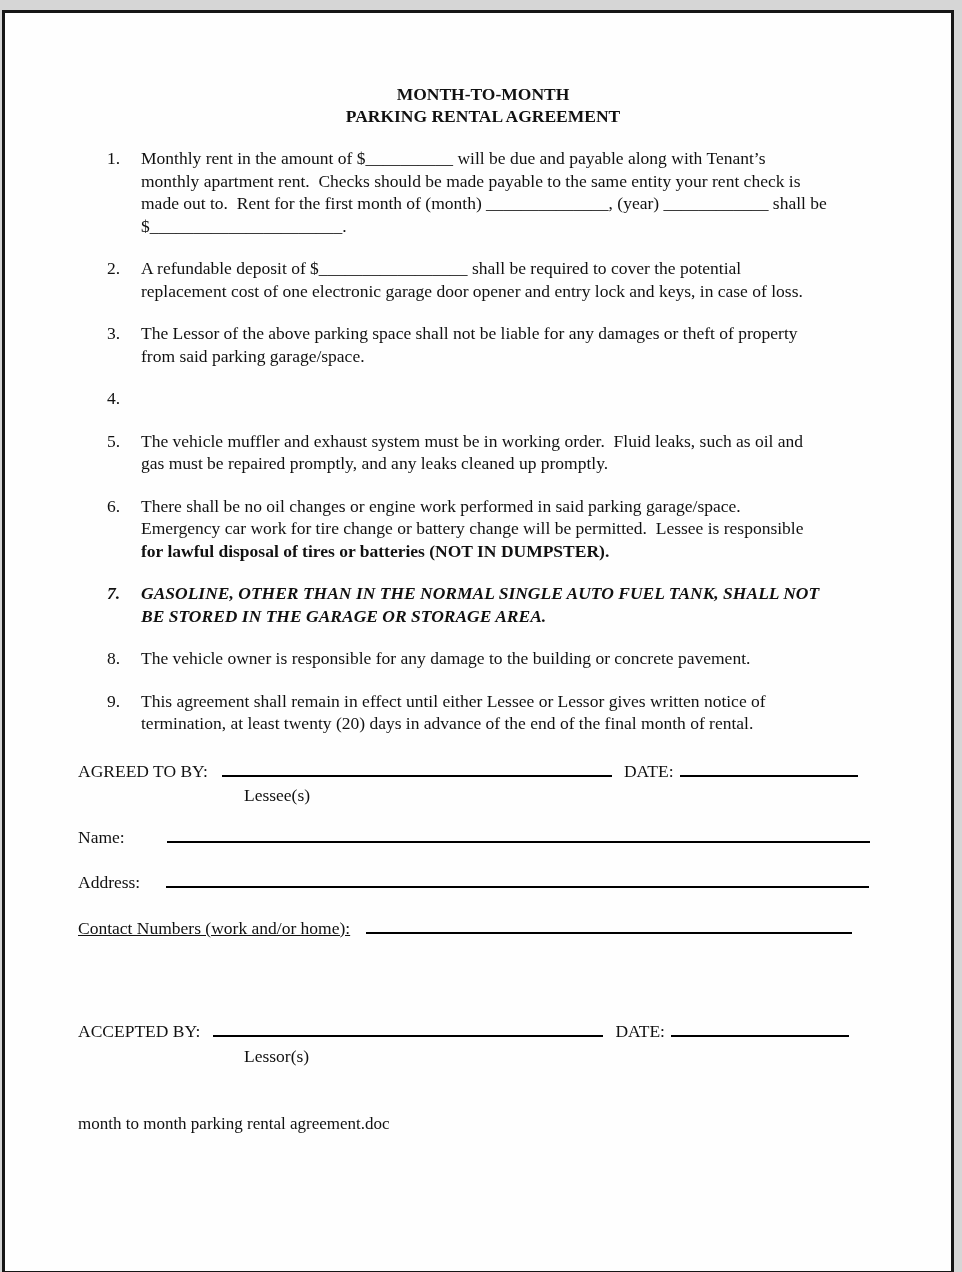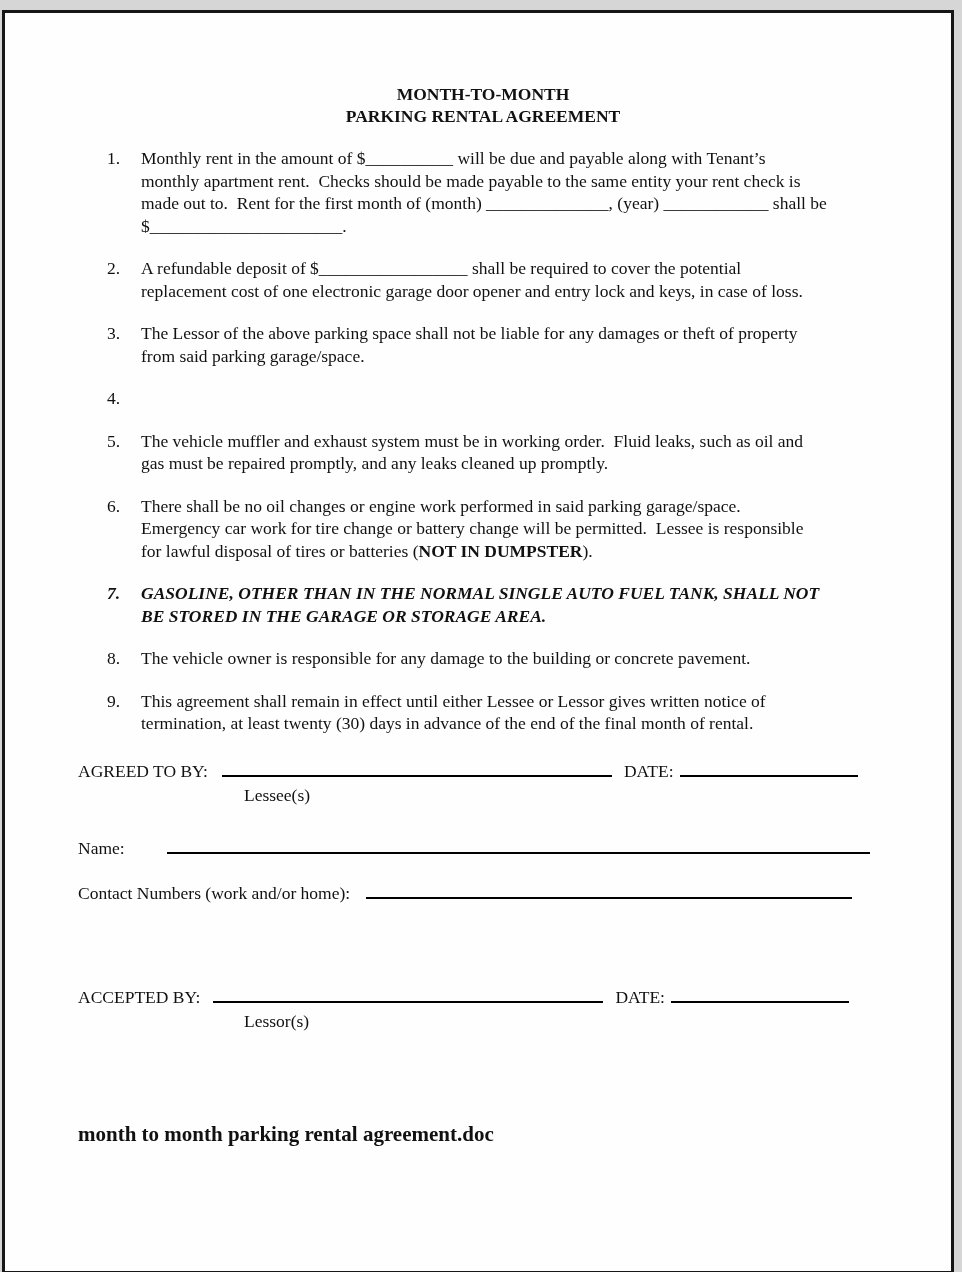--- a/index.html
+++ b/index.html
@@ -40,50 +40,49 @@
     display: flex;
     margin-bottom: 20px;
   }
   .clause .num {
     margin-left: 29px;
     width: 34px;
     flex-shrink: 0;
   }
   .clause .li-lines { white-space: pre; }
   .clause.bold-italic { font-weight: bold; font-style: italic; }
-  .line { white-space: pre; }
+  .line { white-space: pre; font-weight: bold; }
 
   .sig-row {
     display: flex;
     align-items: baseline;
     white-space: pre;
   }
   .sig-line {
     display: inline-block;
     border-bottom: 2px solid #000;
     height: 18px;
     margin-bottom: -4px;
   }
   .row-agreed   { margin-top: 24px; }
   .ln-agreed    { width: 390px; margin-left: 14px; }
   .lbl-date     { margin-left: 12px; }
   .ln-date      { width: 178px; margin-left: 6px; }
   .sig-caption  { margin-left: 166px; margin-top: 2px; }
-  .row-name     { margin-top: 29px; }
+  .row-name     { margin-top: 18px; }
   .ln-name      { width: 703px; margin-left: 42px; }
   .row-address  { margin-top: 22px; }
   .ln-address   { width: 703px; margin-left: 26px; }
-  .row-contact  { margin-top: 22px; }
+  .row-contact  { margin-top: 22px; text-decoration: underline; }
   .ln-contact   { width: 486px; margin-left: 16px; }
   .row-accepted { margin-top: 80px; }
   .ln-accepted  { width: 390px; margin-left: 13px; }
   .footer {
-    margin-top: 90px;
-    font-size: 21px;
-    font-weight: bold;
+    margin-top: 46px;
+    font-size: 17px;
   }
 </style>
 </head>
 <body>
 
 <div class="page">
   <div class="content">
 
     <div class="doc-title">
       <div>MONTH-TO-MONTH</div>
@@ -139,38 +138,42 @@
       </div>
 
       <div class="clause">
         <span class="num">8.</span>
         <div class="li-lines">The vehicle owner is responsible for any damage to the building or concrete pavement.</div>
       </div>
 
       <div class="clause">
         <span class="num">9.</span>
         <div class="li-lines">This agreement shall remain in effect until either Lessee or Lessor gives written notice of
-termination, at least twenty (30) days in advance of the end of the final month of rental.</div>
+termination, at least twenty (20) days in advance of the end of the final month of rental.</div>
       </div>
 
     </div>
 
     <div class="sig-row row-agreed">
       <span>AGREED TO BY:</span>
       <span class="sig-line ln-agreed"></span>
       <span class="lbl-date">DATE:</span>
       <span class="sig-line ln-date"></span>
     </div>
     <div class="sig-caption">Lessee(s)</div>
 
     <div class="sig-row row-name">
       <span>Name:</span>
       <span class="sig-line ln-name"></span>
     </div>
 
+    <div class="sig-row row-address">
+      <span>Address:</span>
+      <span class="sig-line ln-address"></span>
+    </div>
 
     <div class="sig-row row-contact">
       <span>Contact Numbers (work and/or home):</span>
       <span class="sig-line ln-contact"></span>
     </div>
 
     <div class="sig-row row-accepted">
       <span>ACCEPTED BY:</span>
       <span class="sig-line ln-accepted"></span>
       <span class="lbl-date">DATE:</span>

